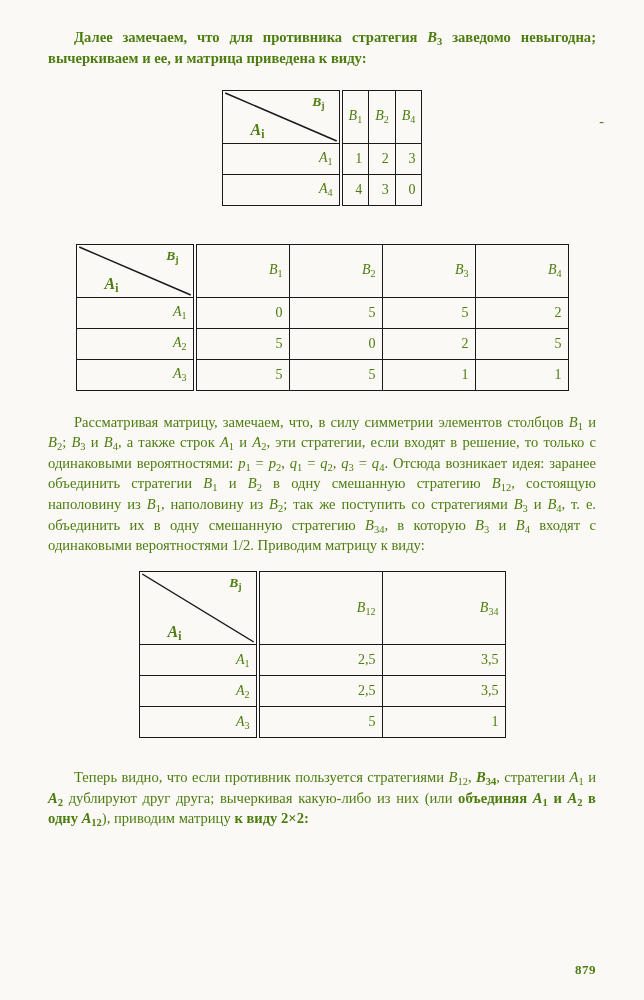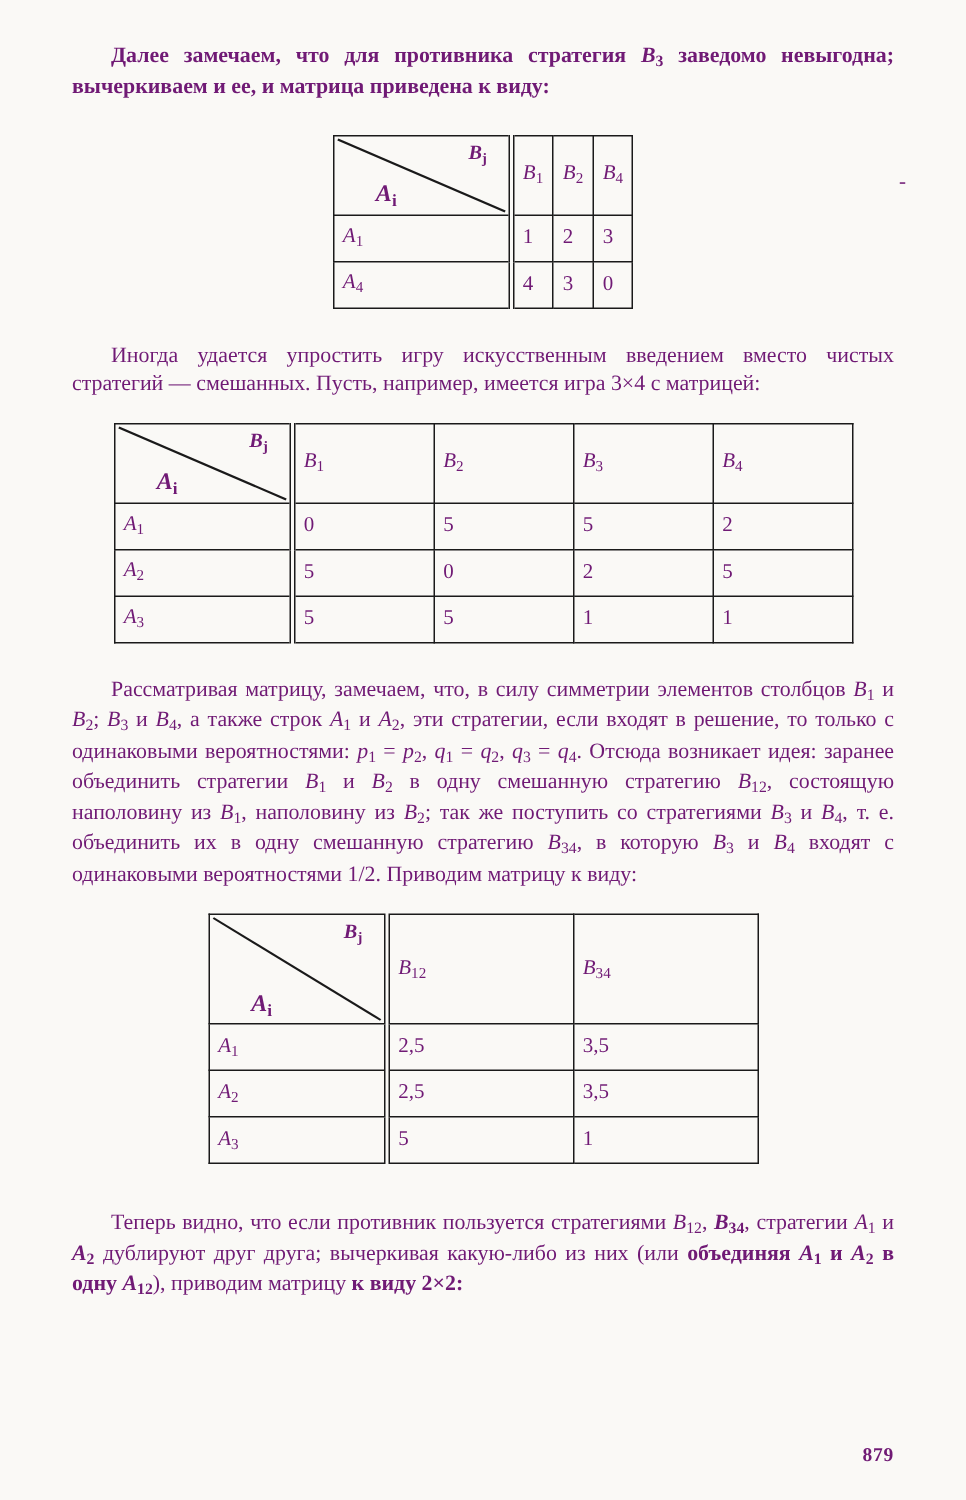--- a/index.html
+++ b/index.html
@@ -6,21 +6,21 @@
     margin: 0;
     padding: 0;
     background: #fbfaf7;
   }
   .page {
     position: relative;
     width: 644px;
     height: 1000px;
     background: #faf9f6;
     font-family: "Liberation Serif", serif;
-    color: #701a75;
+    color: #4d7c0f;
     overflow: hidden;
   }
   .content {
     position: absolute;
     left: 48px;
     top: 28px;
     width: 548px;
   }
   p.para {
     margin: 0 0 0 0;
@@ -42,21 +42,21 @@
   .tbl-wrap {
     display: flex;
     justify-content: center;
   }
   table.matrix {
     border-collapse: collapse;
     background: transparent;
   }
   table.matrix td {
     border: 1px solid #1a1a1a;
-    text-align: left;
+    text-align: right;
     vertical-align: middle;
     font-size: 14px;
     font-family: "Liberation Serif", serif;
     height: 30px;
     padding: 0 6px;
   }
   table.matrix td.hdr-corner {
     padding: 0;
     position: relative;
     width: 104px;
@@ -157,23 +157,20 @@
           <td>0</td>
         </tr>
       </tbody>
         </table>
       <span class="tick" style="right:-8px; top:24px;">-</span>
     </div>
 
     <div class="gap-l"></div>
 
 
-    <p class="para">
-      Иногда удается упростить игру искусственным введением вместо чистых стратегий — смешанных. Пусть, например, имеется игра 3×4 с матрицей:
-    </p>
 
     <div class="gap-m"></div>
 
     <div class="tbl-wrap">
       <table class="matrix">
         <tbody>
             <tr>
           <td class="hdr-corner sep-right">
             <div class="corner">
               <svg class="diag" viewBox="0 0 104 52" preserveAspectRatio="none">

